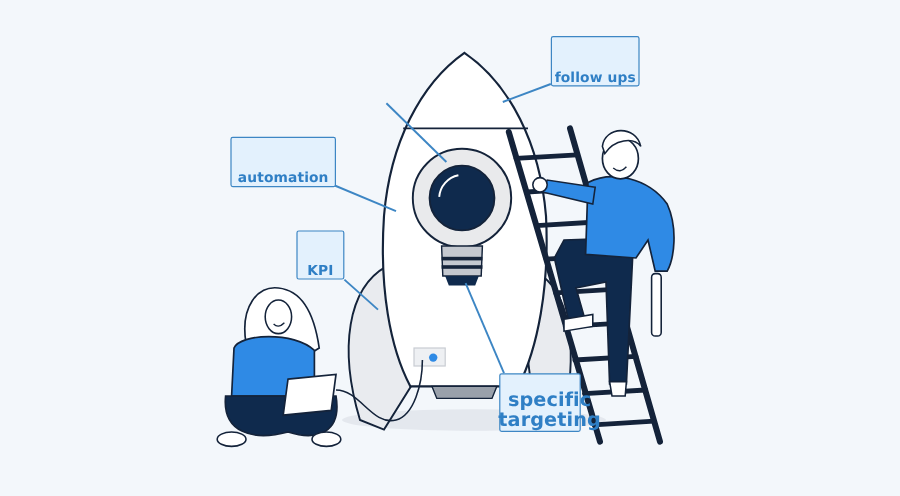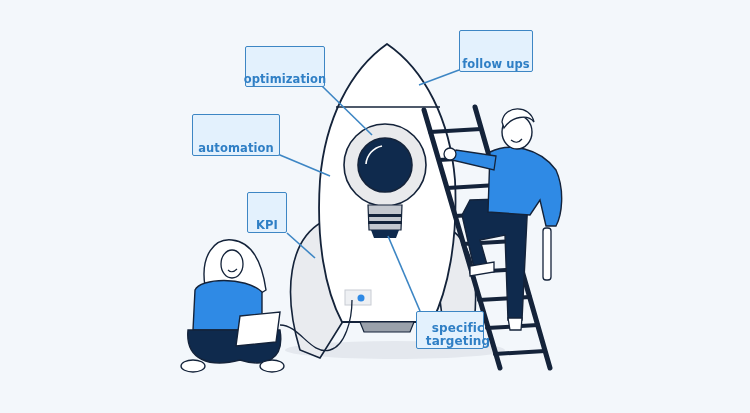--- a/index.html
+++ b/index.html
@@ -21,21 +21,21 @@
       display: flex; align-items: flex-end; justify-content: center;
       text-align: center;
       line-height: 1.1;
       box-sizing: border-box;
       letter-spacing: 0.1px;
     }
     #lb-optimization { left: 245px; top: 46px; width: 80px; height: 41px; }
     #lb-follow      { left: 459px; top: 30px; width: 74px; height: 42px; }
     #lb-automation  { left: 192px; top: 114px; width: 88px; height: 42px; }
     #lb-kpi         { left: 247px; top: 192px; width: 40px; height: 41px; }
-    #lb-specific    { left: 416px; top: 311px; width: 68px; height: 38px; font-size: 12px; padding-left: 16px; }
+    #lb-specific    { left: 416px; top: 311px; width: 68px; height: 49px; font-size: 16px; padding-left: 16px; }
   </style>
 </head>
 <body>
 
 <div class="scene">
   <svg width="750" height="413" viewBox="0 0 750 413" xmlns="http://www.w3.org/2000/svg">
 
     <ellipse cx="395" cy="350" rx="110" ry="9" fill="#e4e8ee"></ellipse>
 
     <g>
@@ -125,23 +125,20 @@
 
       <ellipse cx="193" cy="366" rx="12" ry="6" fill="#ffffff" stroke="#14233a" stroke-width="1.3"></ellipse>
       <ellipse cx="272" cy="366" rx="12" ry="6" fill="#ffffff" stroke="#14233a" stroke-width="1.3"></ellipse>
 
       <path d="M240 316 L 280 312 L 276 342 L 236 346 Z" fill="#ffffff" stroke="#14233a" stroke-width="1.4"></path>
 
       <path d="M280 325 C 300 325, 310 355, 330 350 C 345 346, 352 320, 352 300" stroke="#14233a" stroke-width="1.3" fill="none"></path>
     </g>
   </svg>
 
-  <div class="label-box" id="lb-optimization">
-    <span>optimization</span>
-  </div>
   <div class="label-box" id="lb-follow">
     <span>follow ups</span>
   </div>
   <div class="label-box" id="lb-automation">
     <span>automation</span>
   </div>
   <div class="label-box" id="lb-kpi">
     <span>KPI</span>
   </div>
   <div class="label-box" id="lb-specific">

